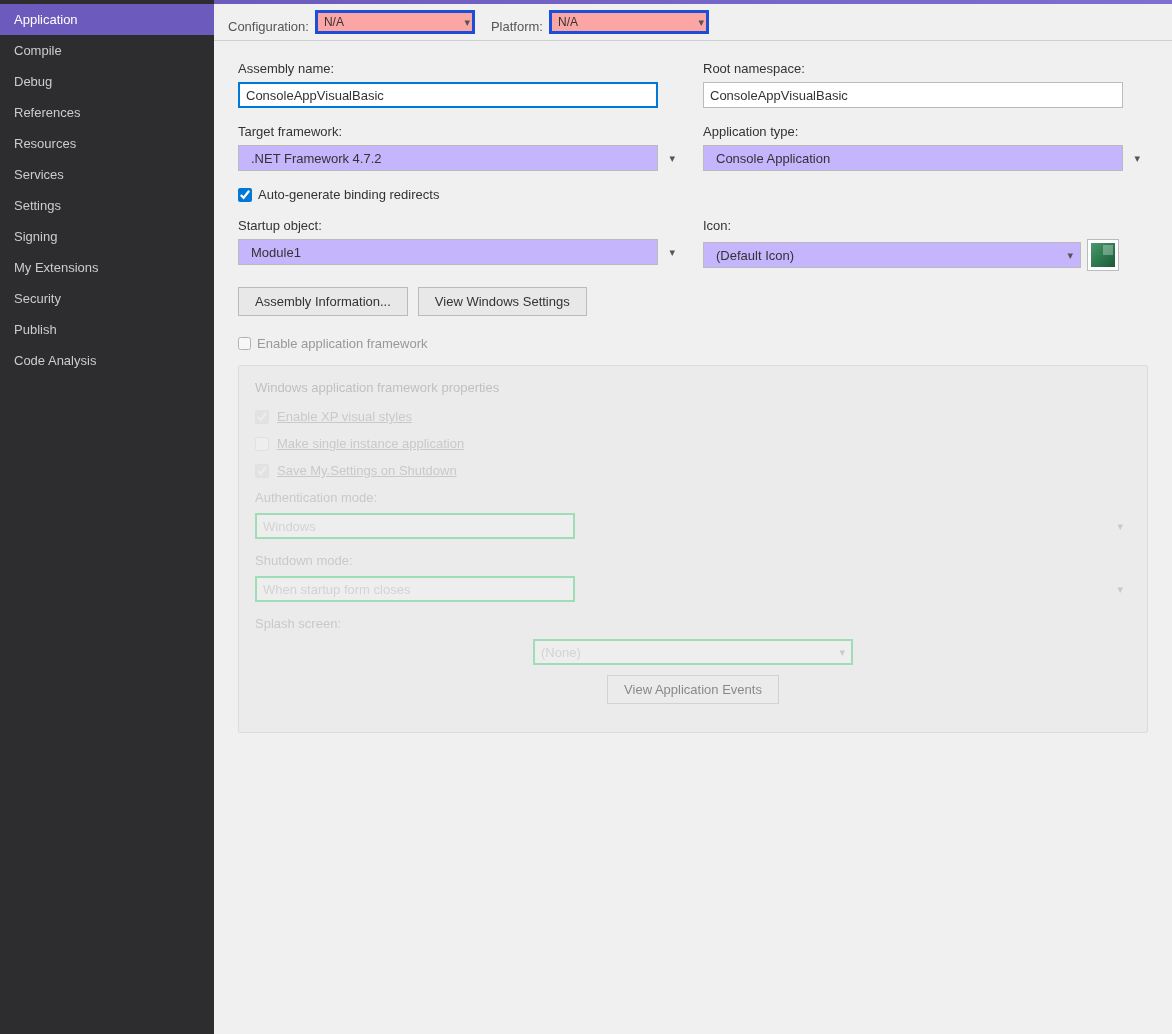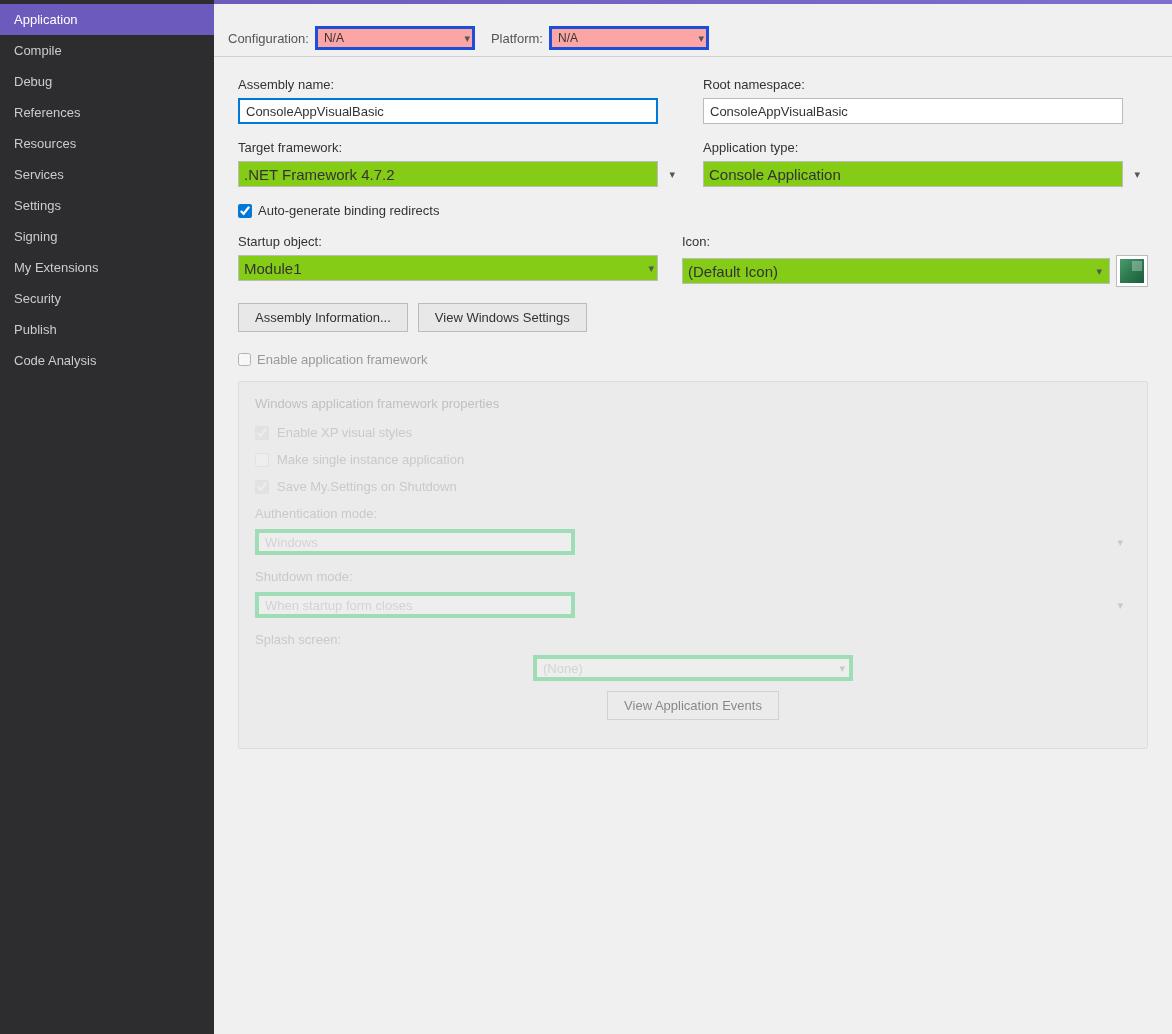--- a/index.html
+++ b/index.html
@@ -47,23 +47,22 @@
       background: #f0f0f0;
       border-bottom: 1px solid #d0d0d0;
       padding: 6px 14px;
       display: flex;
       align-items: center;
       gap: 16px;
       flex-shrink: 0;
     }
     .top-bar-group {
       display: flex;
-      align-items: center;
+      align-items: flex-end;
       gap: 6px;
-      margin-top: 16px;
     }
     .top-bar-label {
       color: #555;
       font-size: 13px;
     }
     .top-bar-select {
       height: 24px;
       background: #fca5a5;
       border: 3px solid #1d4ed8;
       font-size: 12px;
@@ -140,24 +139,24 @@
       position: absolute;
       right: 8px;
       top: 50%;
       transform: translateY(-50%);
       pointer-events: none;
       font-size: 11px;
       color: #555;
     }
     .form-select {
       height: 26px;
-      padding: 0 24px 0 5px;
+      padding: 0 24px 0 12px;
       border: 1px solid #bbb;
-      background: #84cc16;
-      font-size: 15px;
+      background: #c4b5fd;
+      font-size: 13px;
       color: #333;
       appearance: none;
       -webkit-appearance: none;
       cursor: pointer;
       outline: none;
     }
 
     .checkbox-row {
       display: flex;
       align-items: center;
@@ -208,20 +207,21 @@
       gap: 8px;
       margin-bottom: 12px;
     }
     .framework-row input[type="checkbox"] {
       width: 14px;
       height: 14px;
     }
     .framework-label {
       font-size: 13px;
       color: #aaa;
+      text-decoration: underline;
     }
     .framework-group {
       display: flex;
       flex-direction: column;
       gap: 4px;
       margin-bottom: 14px;
     }
     .framework-group-label {
       font-size: 13px;
       color: #aaa;
@@ -237,21 +237,21 @@
       right: 8px;
       top: 50%;
       transform: translateY(-50%);
       pointer-events: none;
       font-size: 11px;
       color: #aaa;
     }
     .framework-select {
       height: 26px;
       padding: 0 24px 0 6px;
-      border: 4px solid #22c55e;
+      border: 2px solid #22c55e;
       background: #f0f0f0;
       font-size: 13px;
       color: #aaa;
       appearance: none;
       -webkit-appearance: none;
       cursor: pointer;
       outline: none;
       width: 320px;
     }
 
@@ -414,21 +414,21 @@
         <div class="form-select-wrapper">
           <select class="form-select" style="width:420px;">
             <option>Module1</option>
           </select>
         </div>
       </div>
       <div class="form-group" style="flex:1;">
         <label class="form-label">Icon:</label>
         <div style="display:flex;align-items:center;gap:6px;">
           <div class="form-select-wrapper">
-            <select class="form-select" style="width:428px;">
+            <select class="form-select" style="width:378px;">
               <option>(Default Icon)</option>
             </select>
           </div>
           <div class="icon-preview">
             <div class="icon-inner"></div>
           </div>
         </div>
       </div>
     </div>
 

